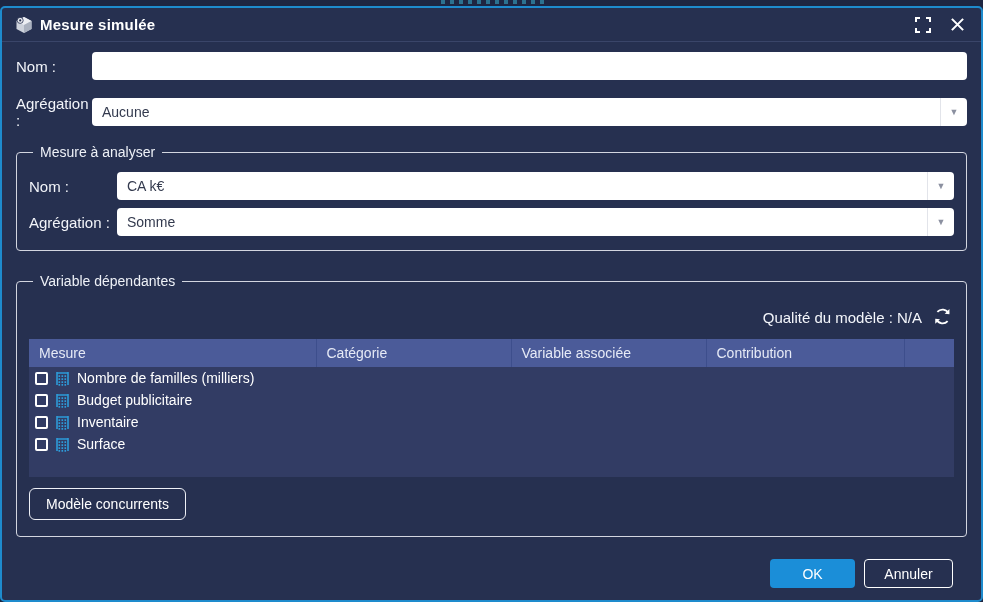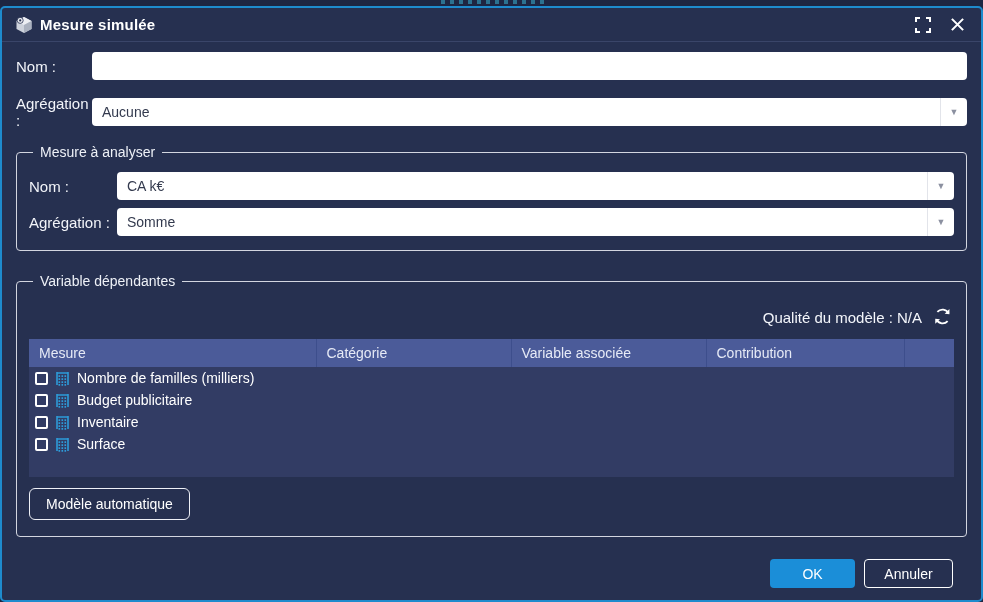--- a/index.html
+++ b/index.html
@@ -280,21 +280,21 @@
           <tr class="filler-row">
             <td></td>
               <td></td>
               <td></td>
               <td></td>
               <td></td>
           </tr>
         </tbody>
       </table>
 
-      <button class="btn-ghost auto-model-btn">Modèle automatique</button>
+      <button class="btn-ghost auto-model-btn">Modèle concurrents</button>
     </fieldset>
 
     <div class="footer">
       <button class="btn-ok">OK</button>
       <button class="btn-cancel">Annuler</button>
     </div>
 
   </div>
 </div>
 

